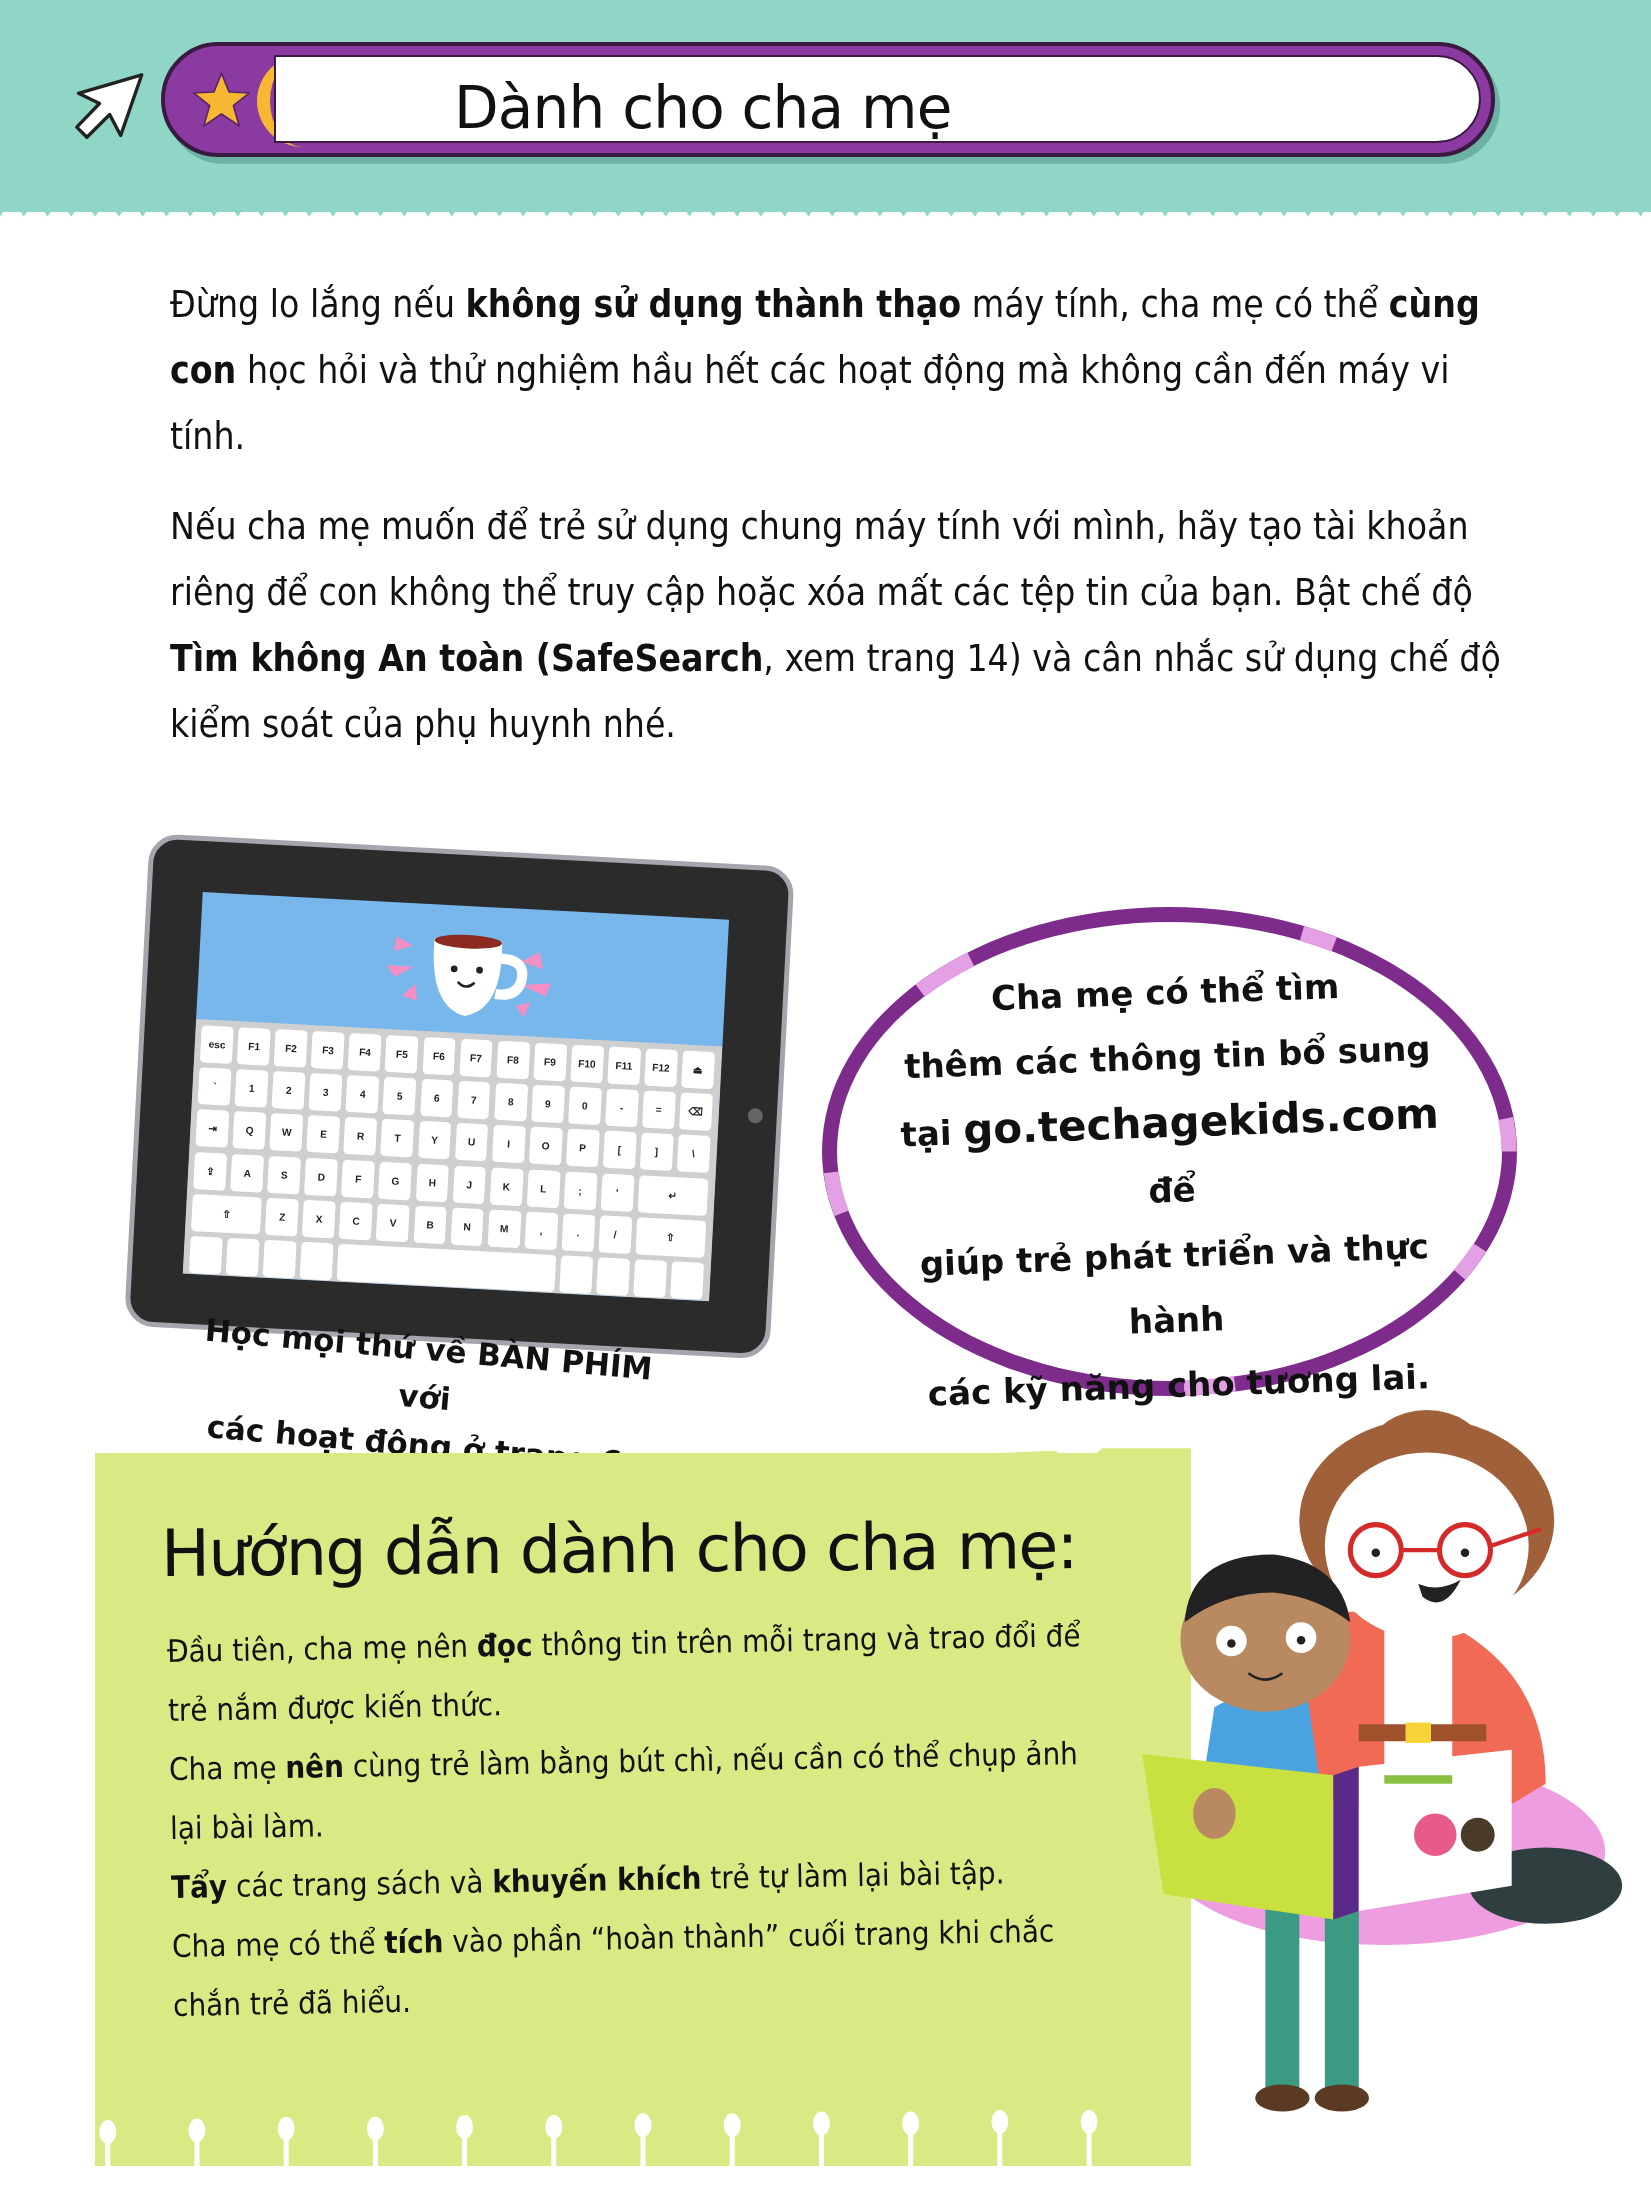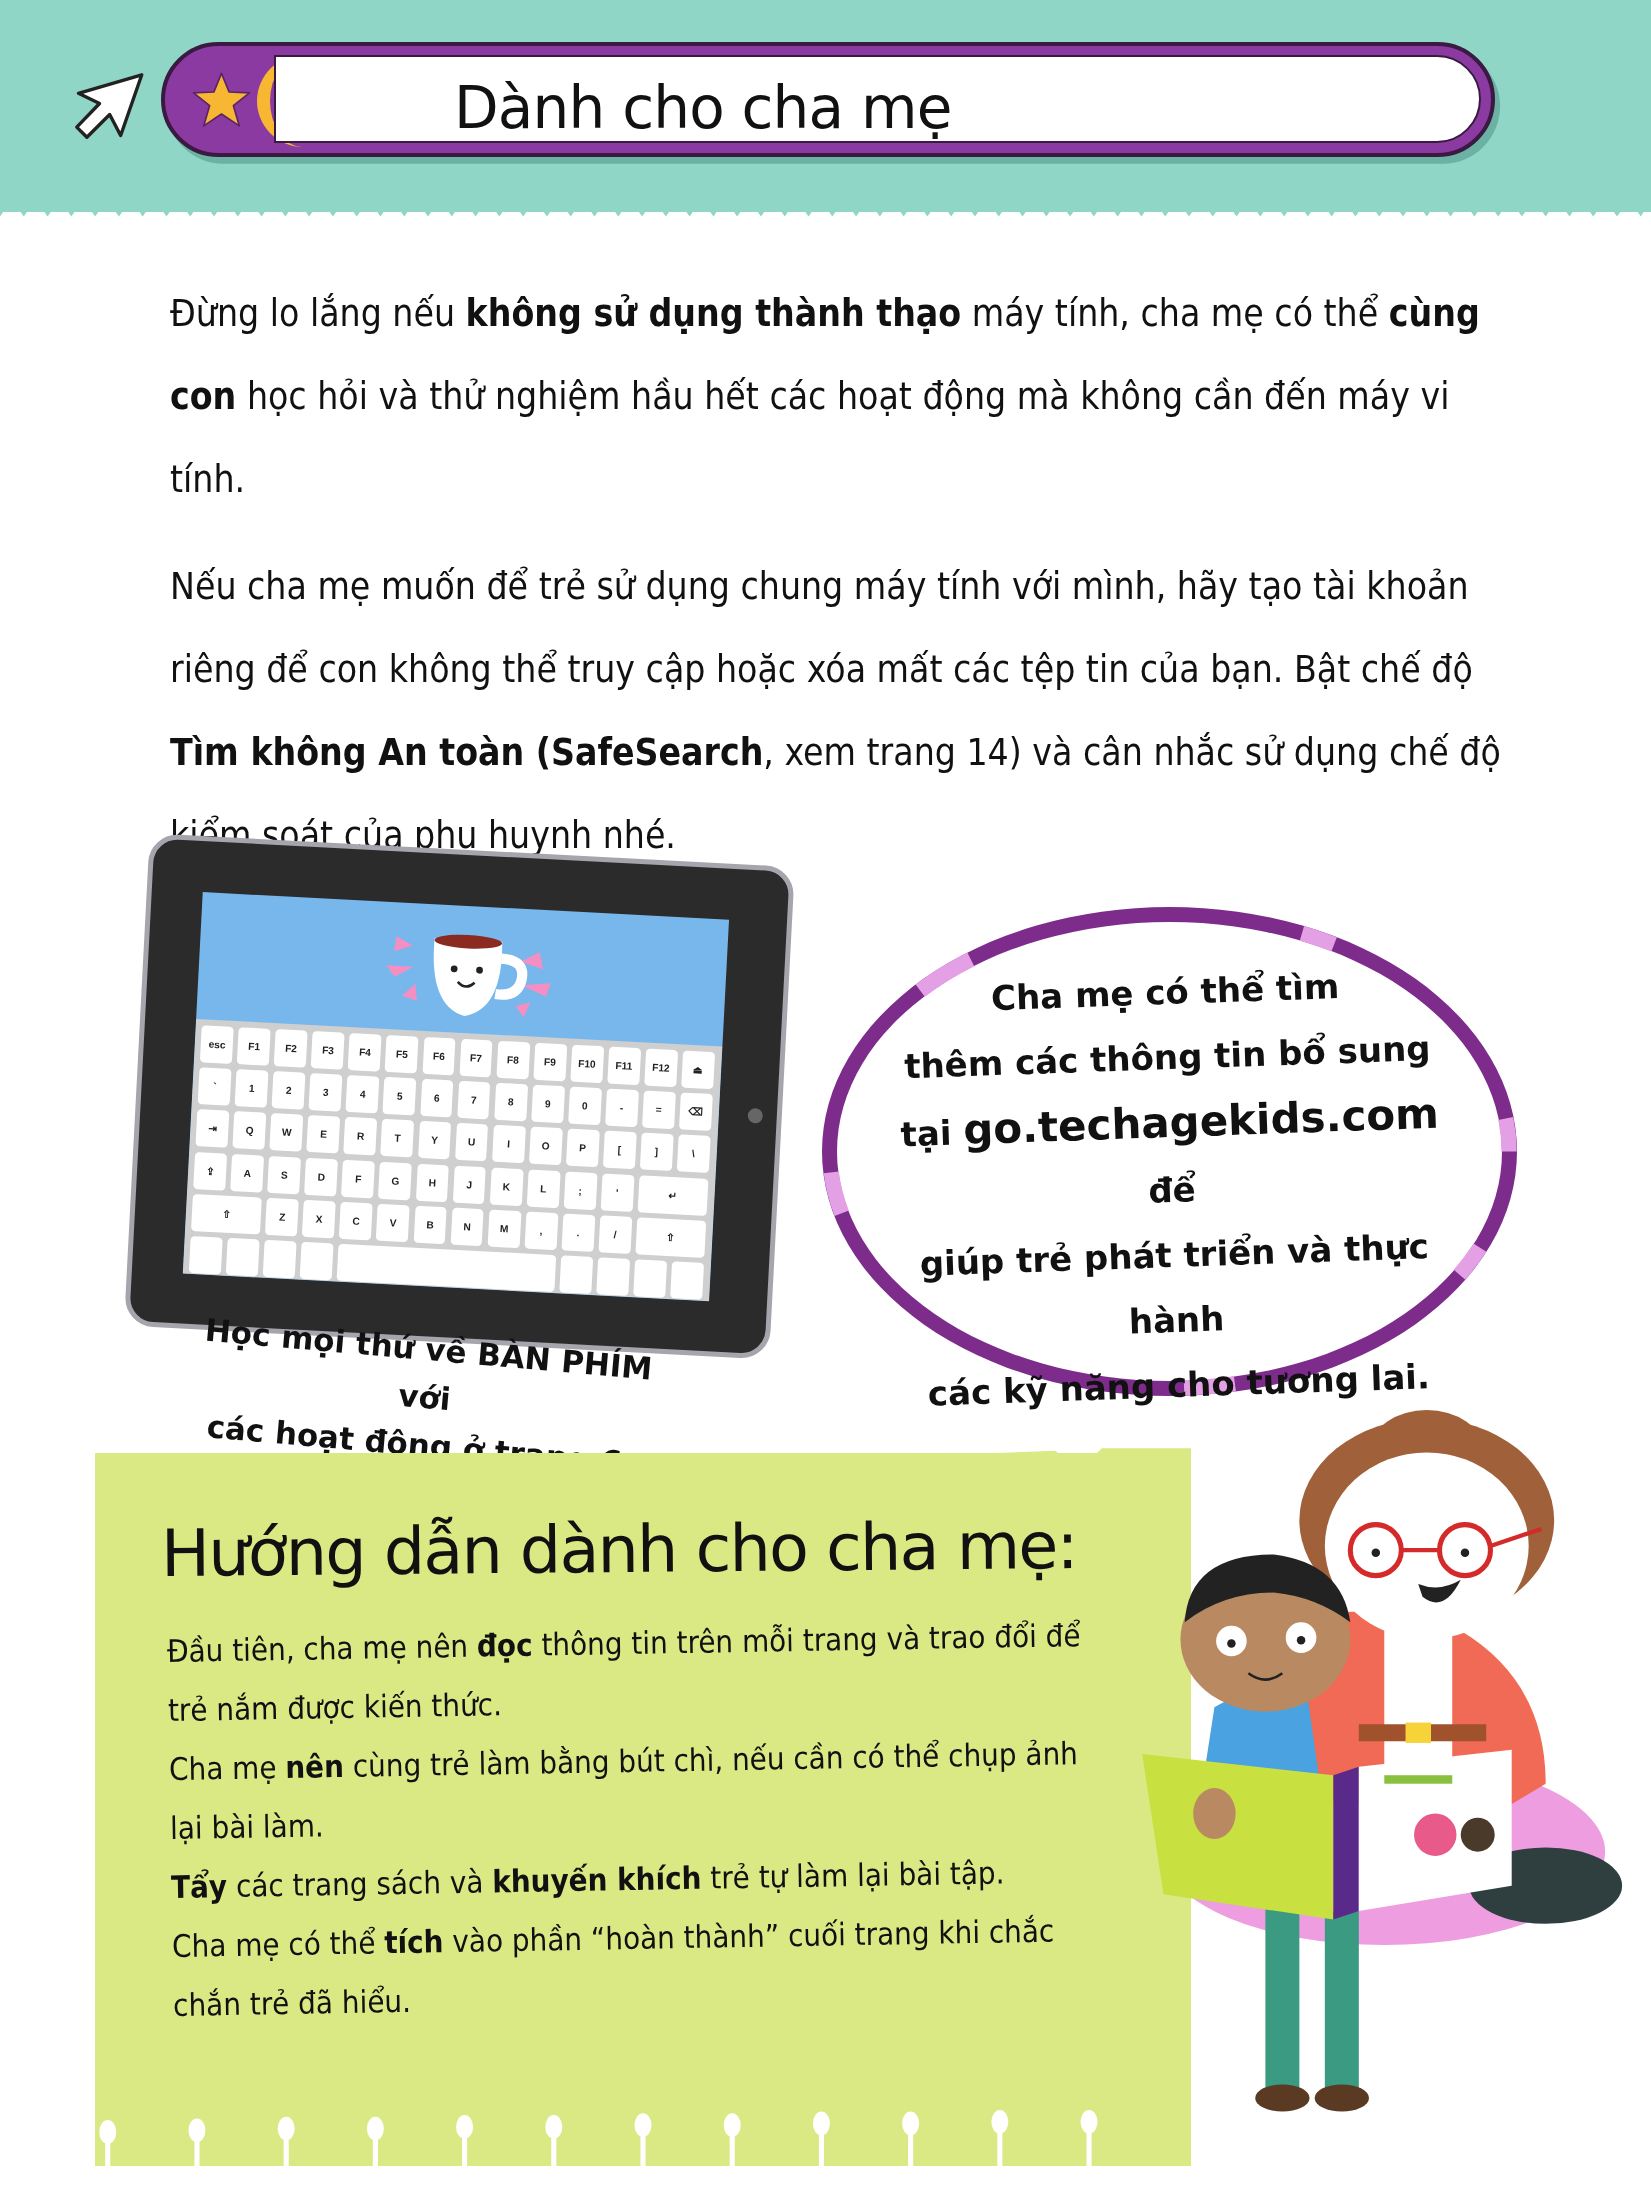--- a/index.html
+++ b/index.html
@@ -34,21 +34,21 @@
   .page-title {
     position: absolute; left: 178px; top: 17px;
     font-family: "DejaVu Sans", sans-serif; font-size: 58px; font-weight: 400;
     letter-spacing: -0.8px; color: #111; text-align: center;
   }
 
   
   .intro {
     position: absolute; left: 170px; top: 272px; width: 1351px;
     font-family: "DejaVu Sans Condensed", "DejaVu Sans", sans-serif;
-    font-size: 37px; line-height: 83px; font-weight: 400; color: #111;
+    font-size: 37px; line-height: 66px; font-weight: 400; color: #111;
   }
   .intro p { margin-bottom: 24px; }
   .intro b { font-weight: 700; }
 
   
   .tablet-wrap {
     position: absolute; left: 127px; top: 841px; width: 671px; height: 527px;
     transform: rotate(3deg);
   }
   .tablet {

